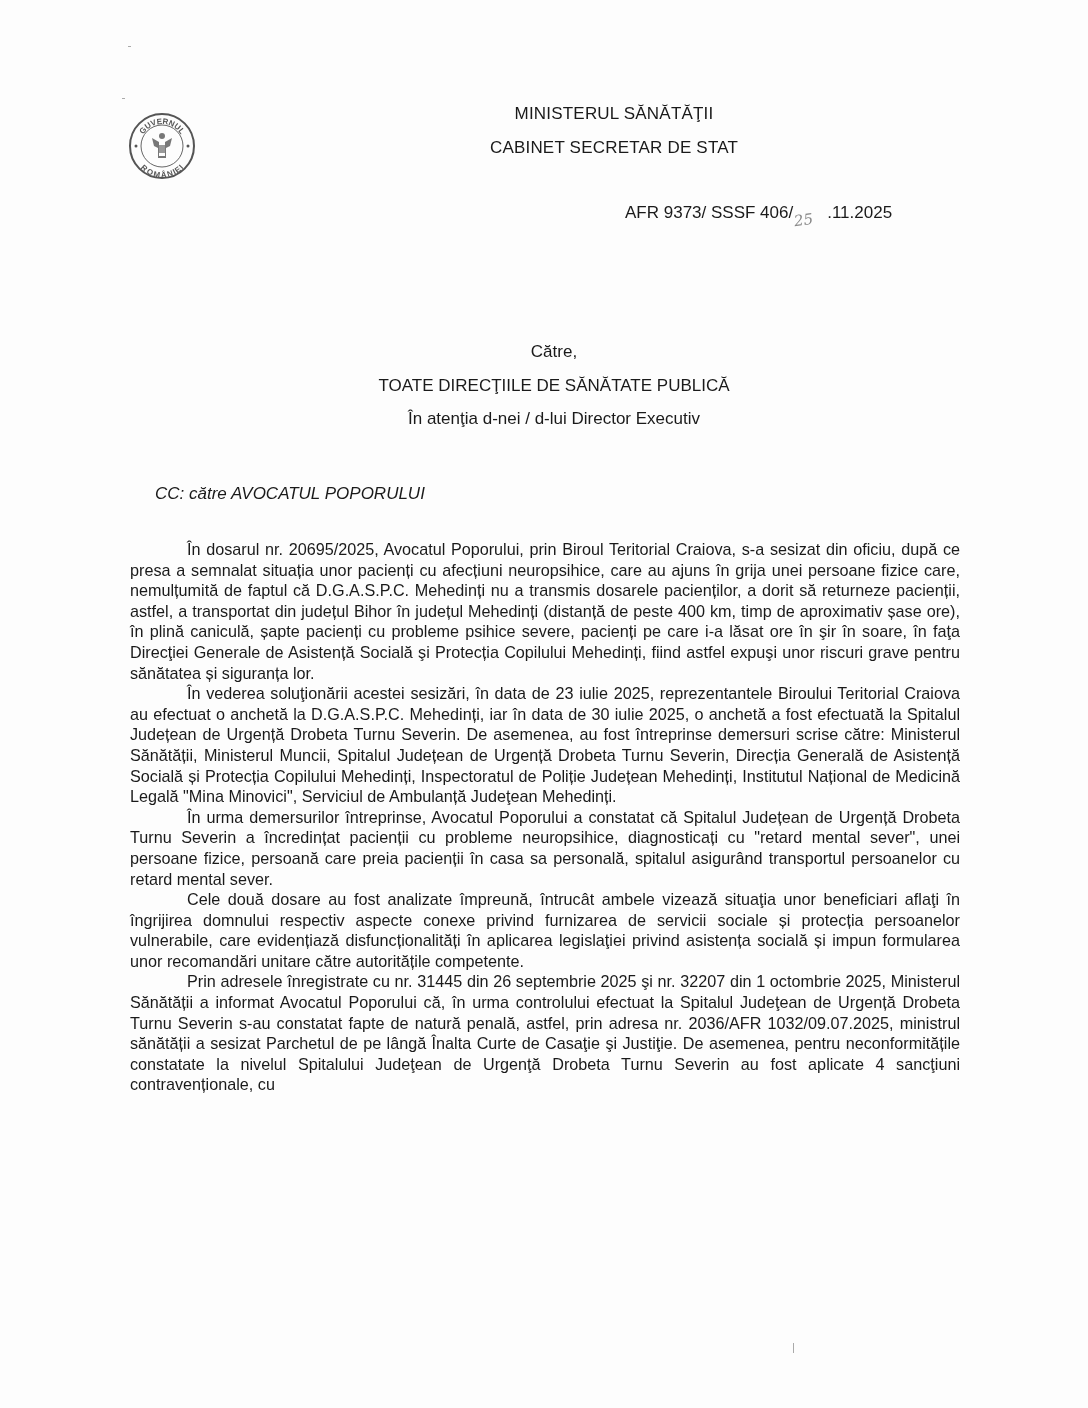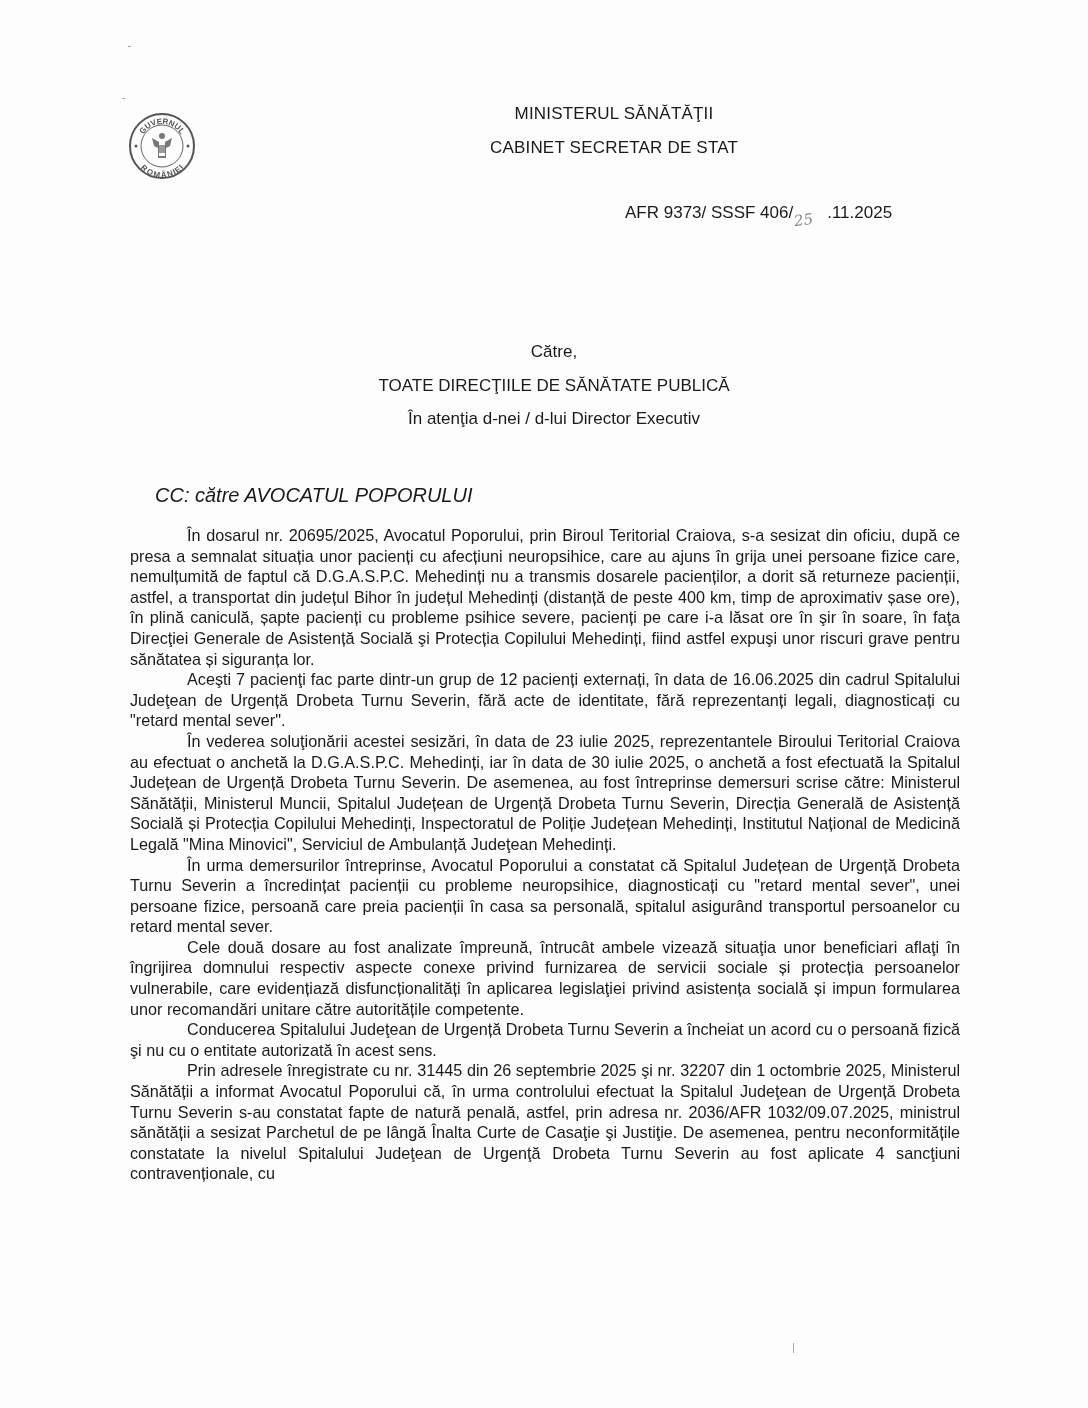--- a/index.html
+++ b/index.html
@@ -9,22 +9,22 @@
   .seal { position: absolute; left: 128px; top: 112px; width: 68px; height: 68px; }
   .hdr1 { position: absolute; left: 0; width: 1088px; text-align: center; font-size: 17px; letter-spacing: 0.2px; }
   .ministry { top: 104px; left: 70px; }
   .cabinet { top: 138px; left: 70px; }
   .ref { position: absolute; left: 625px; top: 203px; font-size: 17px; white-space: nowrap; }
   .ref .hand { display: inline-block; width: 34px; color: #888; font-style: italic; font-size: 15px; transform: rotate(-8deg) translateY(6px); font-family: "DejaVu Serif", serif; }
   .center { position: absolute; left: 0; width: 1088px; text-align: center; font-size: 17px; }
   .catre { top: 342px; left: 10px; }
   .toate { top: 376px; left: 10px; }
   .atentia { top: 409px; left: 10px; }
-  .cc { position: absolute; left: 155px; top: 484px; font-size: 20px; font-style: italic; }
-  .body { position: absolute; left: 130px; top: 525px; width: 830px; font-size: 16.2px; line-height: 20.6px; text-align: justify; }
+  .cc { position: absolute; left: 155px; top: 484px; font-size: 17px; font-style: italic; }
+  .body { position: absolute; left: 130px; top: 539px; width: 830px; font-size: 16.2px; line-height: 20.6px; text-align: justify; }
   .body p { margin: 0; text-indent: 57px; }
   .mark { position: absolute; width: 3px; height: 1px; background: #aaa; }
 </style>
 </head>
 <body>
 
 <div class="page">
 
   <svg class="seal" viewBox="0 0 68 68">
     <defs>
@@ -56,24 +56,22 @@
   </div>
 
   <div class="center catre">Către,</div>
   <div class="center toate">TOATE DIRECŢIILE DE SĂNĂTATE PUBLICĂ</div>
   <div class="center atentia">În atenţia d-nei / d-lui Director Executiv</div>
 
   <div class="cc">CC: către AVOCATUL POPORULUI</div>
 
   <div class="body">
     <p>În dosarul nr. 20695/2025, Avocatul Poporului, prin Biroul Teritorial Craiova, s-a sesizat din oficiu, după ce presa a semnalat situația unor pacienți cu afecțiuni neuropsihice, care au ajuns în grija unei persoane fizice care, nemulțumită de faptul că D.G.A.S.P.C. Mehedinți nu a transmis dosarele pacienților, a dorit să returneze pacienții, astfel, a transportat din județul Bihor în județul Mehedinți (distanță de peste 400 km, timp de aproximativ șase ore), în plină caniculă, șapte pacienți cu probleme psihice severe, pacienți pe care i-a lăsat ore în şir în soare, în faţa Direcţiei Generale de Asistență Socială şi Protecția Copilului Mehedinți, fiind astfel expuşi unor riscuri grave pentru sănătatea și siguranța lor.</p>
-    <p>Aceşti 7 pacienţi fac parte dintr-un grup de 12 pacienți externați, în data de 16.06.2025 din cadrul Spitalului Judeţean de Urgență Drobeta Turnu Severin, fără acte de identitate, fără reprezentanți legali, diagnosticați cu "retard mental sever".</p>
     <p>În vederea soluţionării acestei sesizări, în data de 23 iulie 2025, reprezentantele Biroului Teritorial Craiova au efectuat o anchetă la D.G.A.S.P.C. Mehedinți, iar în data de 30 iulie 2025, o anchetă a fost efectuată la Spitalul Județean de Urgență Drobeta Turnu Severin. De asemenea, au fost întreprinse demersuri scrise către: Ministerul Sănătății, Ministerul Muncii, Spitalul Județean de Urgență Drobeta Turnu Severin, Direcția Generală de Asistență Socială și Protecția Copilului Mehedinți, Inspectoratul de Poliție Județean Mehedinți, Institutul Național de Medicină Legală "Mina Minovici", Serviciul de Ambulanță Judeţean Mehedinți.</p>
     <p>În urma demersurilor întreprinse, Avocatul Poporului a constatat că Spitalul Județean de Urgență Drobeta Turnu Severin a încredințat pacienții cu probleme neuropsihice, diagnosticați cu "retard mental sever", unei persoane fizice, persoană care preia pacienții în casa sa personală, spitalul asigurând transportul persoanelor cu retard mental sever.</p>
     <p>Cele două dosare au fost analizate împreună, întrucât ambele vizează situaţia unor beneficiari aflaţi în îngrijirea domnului respectiv aspecte conexe privind furnizarea de servicii sociale și protecția persoanelor vulnerabile, care evidențiază disfuncționalități în aplicarea legislaţiei privind asistența socială și impun formularea unor recomandări unitare către autoritățile competente.</p>
-    <p>Conducerea Spitalului Judeţean de Urgență Drobeta Turnu Severin a încheiat un acord cu o persoană fizică şi nu cu o entitate autorizată în acest sens.</p>
     <p>Prin adresele înregistrate cu nr. 31445 din 26 septembrie 2025 şi nr. 32207 din 1 octombrie 2025, Ministerul Sănătății a informat Avocatul Poporului că, în urma controlului efectuat la Spitalul Judeţean de Urgență Drobeta Turnu Severin s-au constatat fapte de natură penală, astfel, prin adresa nr. 2036/AFR 1032/09.07.2025, ministrul sănătății a sesizat Parchetul de pe lângă Înalta Curte de Casaţie şi Justiţie. De asemenea, pentru neconformitățile constatate la nivelul Spitalului Judeţean de Urgenţă Drobeta Turnu Severin au fost aplicate 4 sancţiuni contravenționale, cu</p>
   </div>
 
   <div class="mark" style="left:128px;top:46px;"></div>
   <div class="mark" style="left:122px;top:98px;"></div>
   <div class="mark" style="left:793px;top:1343px;width:1px;height:10px;"></div>
 </div>
 
 </body></html>

